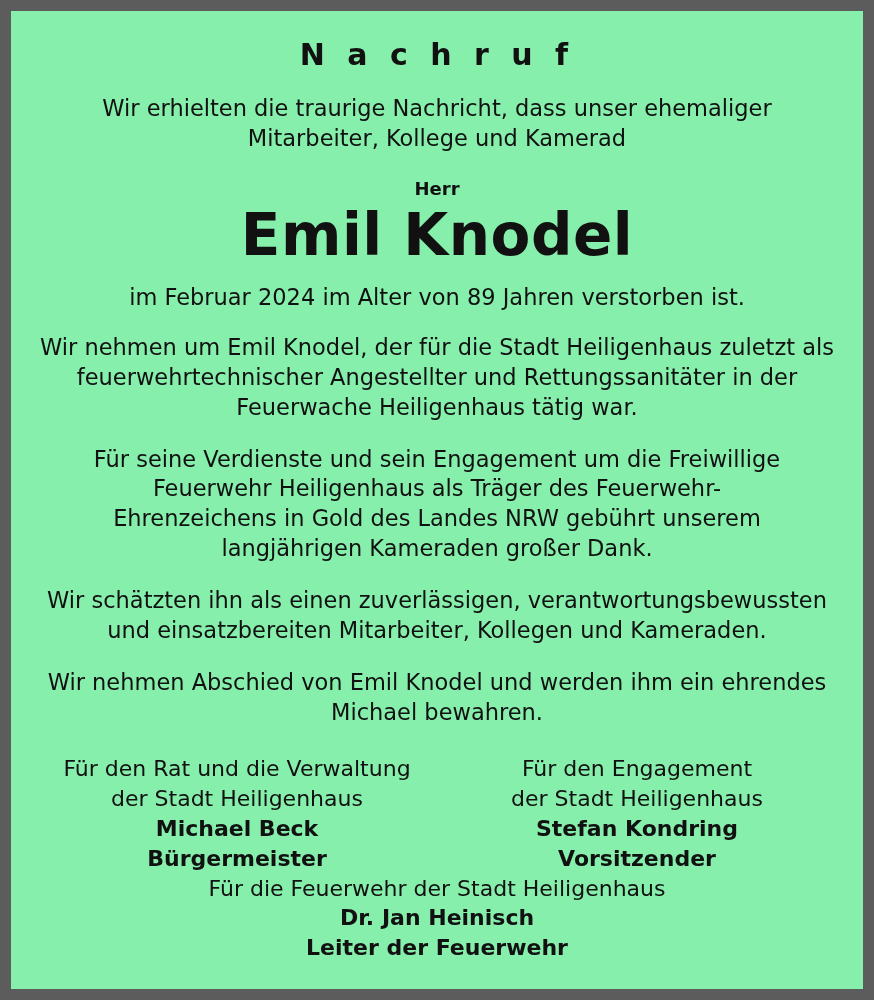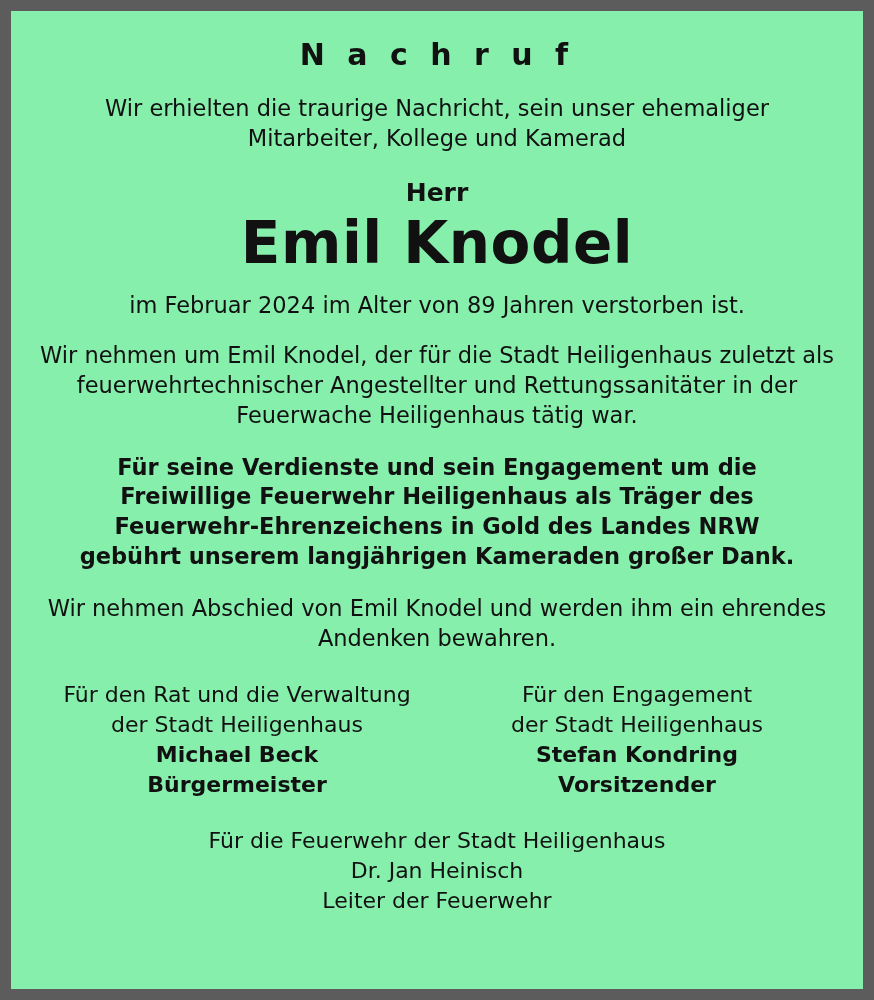--- a/index.html
+++ b/index.html
@@ -34,41 +34,40 @@
   .para {
     text-align: center;
     font-size: 22.5px;
     line-height: 1.33;
     max-width: 818px;
   }
   .intro {
     margin-bottom: 16px;
   }
   .herr {
-    font-size: 25px;
+    font-size: 18px;
     font-weight: bold;
     text-align: center;
     margin: 8px 0 2px 0;
   }
   .name {
     font-size: 58px;
     font-weight: bold;
     text-align: center;
     letter-spacing: 0.5px;
     margin: 0 0 14px 0;
   }
   .death {
     margin-bottom: 20px;
   }
   .block {
     margin-bottom: 22px;
   }
   .block-narrow {
     max-width: 730px;
-    font-weight: bold;
   }
   .signatures {
     display: flex;
     width: 100%;
     max-width: 818px;
     justify-content: center;
     margin-top: 4px;
   }
   .sig-col {
     flex: 1 1 0;
@@ -80,52 +79,52 @@
     font-weight: normal;
   }
   .sig-col .person, .sig-col .role {
     font-weight: bold;
   }
   .sig-center {
     width: 100%;
     text-align: center;
     font-size: 22px;
     line-height: 1.36;
-    margin-top: 26px;
   }
   .sig-center .lead {
     font-weight: normal;
   }
   .sig-center .person, .sig-center .role {
-    font-weight: normal;
+    font-weight: bold;
   }
 </style>
 </head>
 <body>
 
 <div class="obituary">
 
   <div class="title">N a c h r u f</div>
 
   <div class="para intro">
-    <div>Wir erhielten die traurige Nachricht, sein unser ehemaliger</div>
+    <div>Wir erhielten die traurige Nachricht, dass unser ehemaliger</div>
     <div>Mitarbeiter, Kollege und Kamerad</div>
   </div>
 
   <div class="herr">Herr</div>
   <div class="name">Emil Knodel</div>
 
   <div class="para death">im Februar 2024 im Alter von 89 Jahren verstorben ist.</div>
 
   <div class="para block">Wir nehmen um Emil Knodel, der für die Stadt Heiligenhaus zuletzt als feuerwehrtechnischer Angestellter und Rettungssanitäter in der Feuerwache Heiligenhaus tätig war.</div>
 
   <div class="para block block-narrow">Für seine Verdienste und sein Engagement um die Freiwillige Feuerwehr Heiligenhaus als Träger des Feuerwehr-Ehrenzeichens in Gold des Landes NRW gebührt unserem langjährigen Kameraden großer Dank.</div>
 
+  <div class="para block">Wir schätzten ihn als einen zuverlässigen, verantwortungsbewussten und einsatzbereiten Mitarbeiter, Kollegen und Kameraden.</div>
 
-  <div class="para block">Wir nehmen Abschied von Emil Knodel und werden ihm ein ehrendes Andenken bewahren.</div>
+  <div class="para block">Wir nehmen Abschied von Emil Knodel und werden ihm ein ehrendes Michael bewahren.</div>
 
   <div class="signatures">
     <div class="sig-col">
       <div class="line1">Für den Rat und die Verwaltung</div>
       <div class="line2">der Stadt Heiligenhaus</div>
       <div class="person">Michael Beck</div>
       <div class="role">Bürgermeister</div>
     </div>
     <div class="sig-col">
       <div class="line1">Für den Engagement</div>

